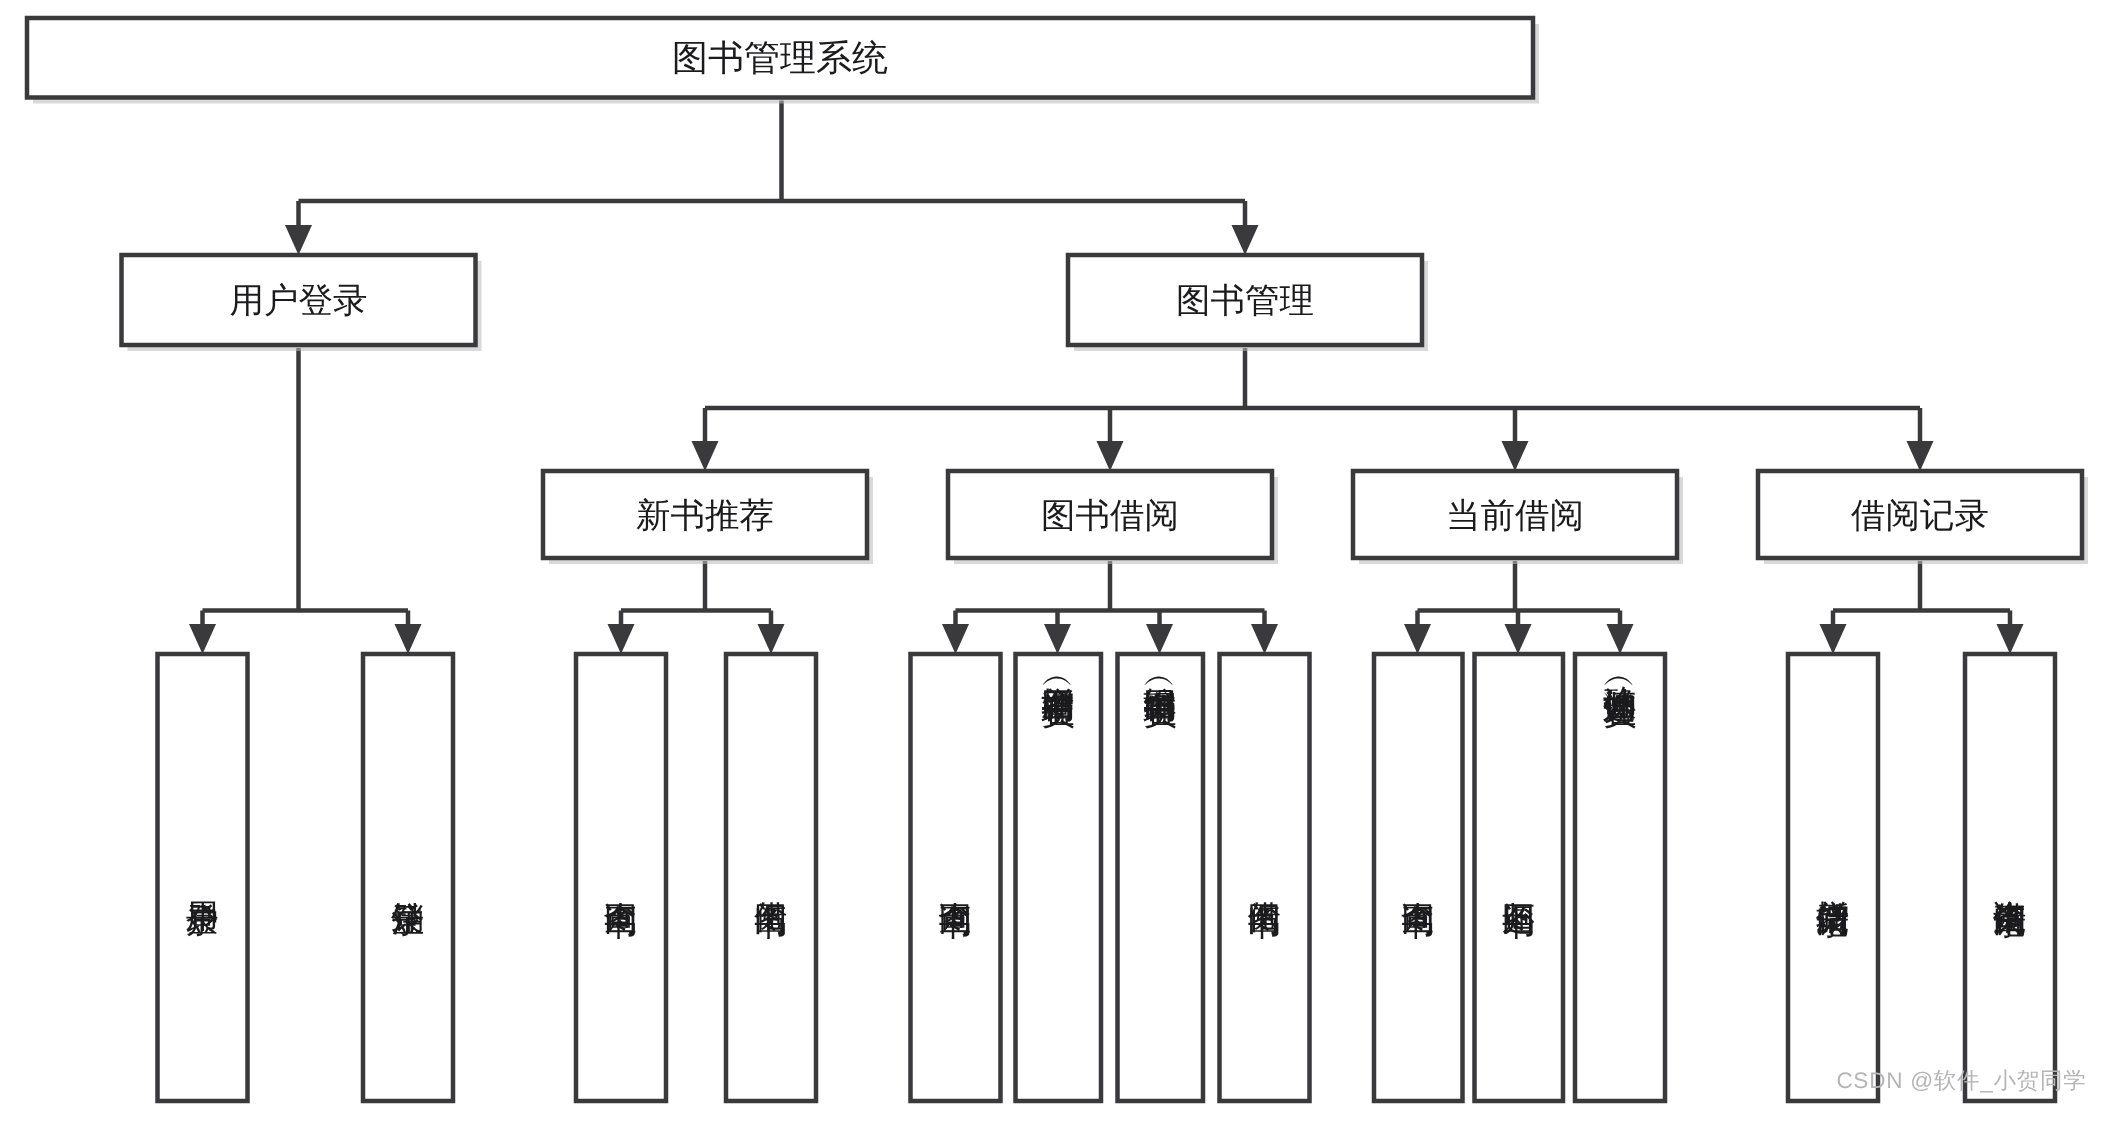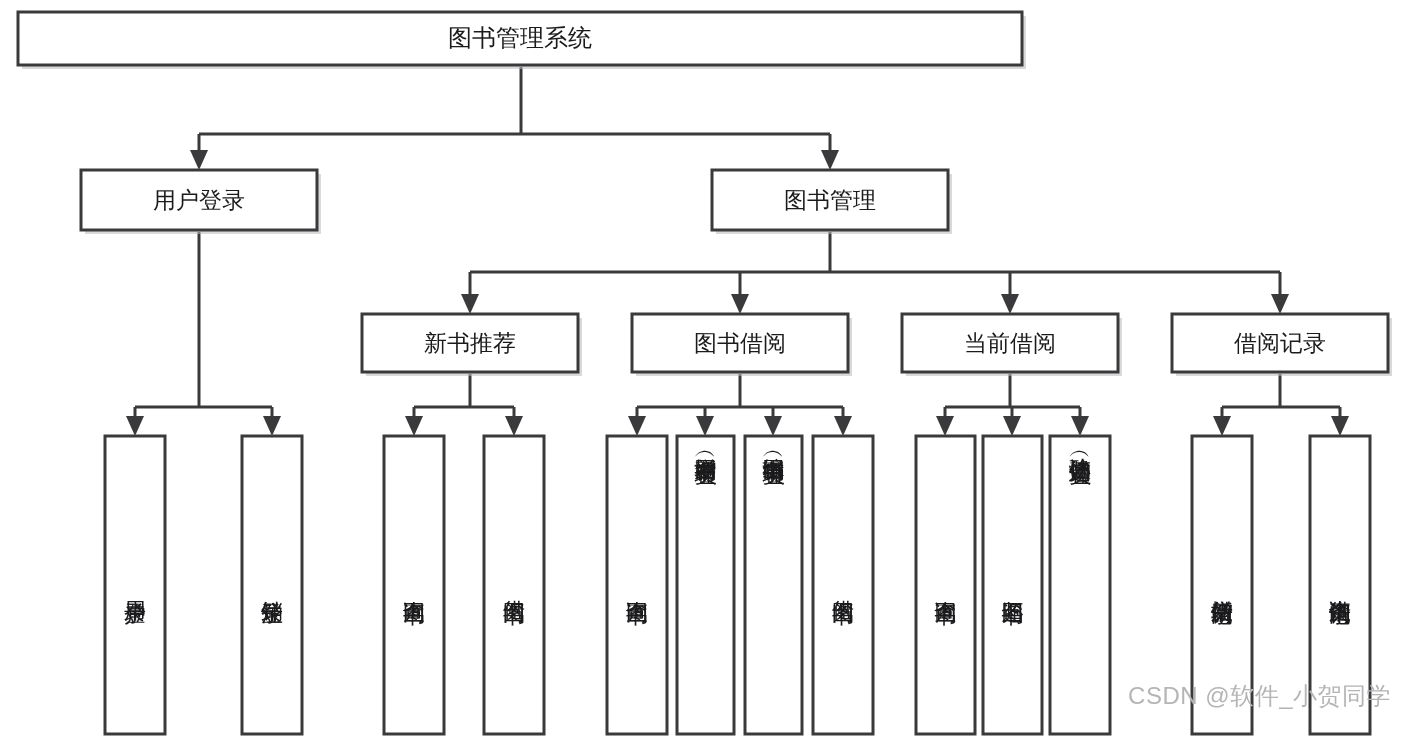--- a/index.html
+++ b/index.html
@@ -72,23 +72,23 @@
     color: #1b1b1d;
     writing-mode: vertical-rl;
     text-orientation: upright;
     letter-spacing: 1px;
     text-align: center;
     white-space: nowrap;
   }
   .watermark {
     position: absolute;
     right: 14px;
-    bottom: 22px;
-    font-family: "Liberation Sans", "DejaVu Sans", sans-serif;
-    font-size: 24px;
+    bottom: 4px;
+    font-family: "Liberation Sans", "DejaVu Sans", sans-serif;
+    font-size: 15px;
     color: #b5b5b7;
     letter-spacing: 0.5px;
     white-space: nowrap;
     pointer-events: none;
   }
 </style>
 </head>
 <body>
 
 <div id="diagram-root">

